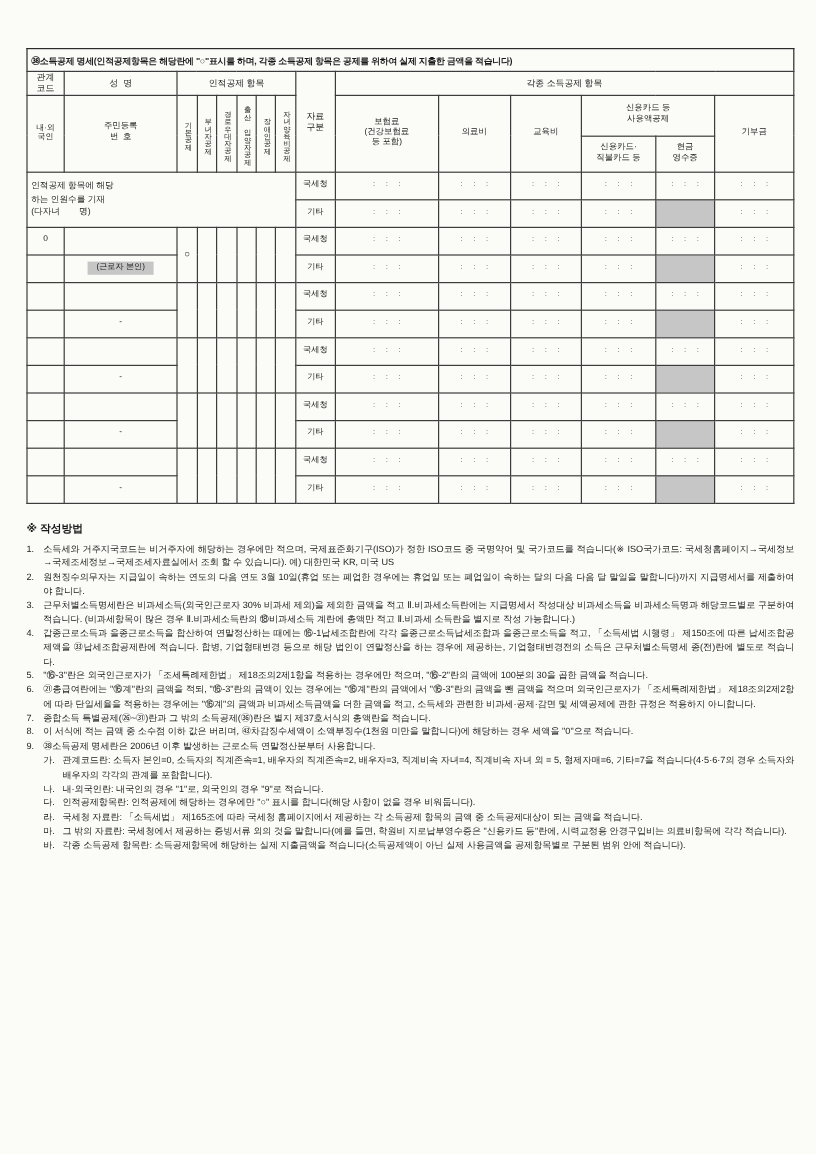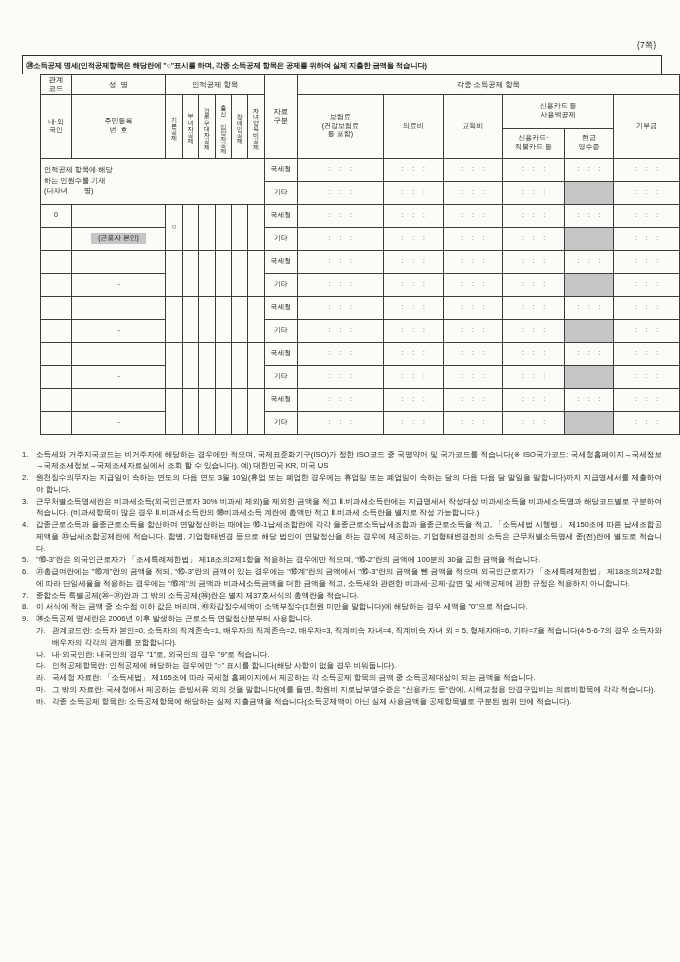--- a/index.html
+++ b/index.html
@@ -10,21 +10,21 @@
     font-family: "Liberation Sans", "DejaVu Sans", sans-serif;
     color: #1a1a1a;
   }
   .sheet { width: 680px; height: 962px; padding: 40px 18px 16px 22px; position: relative; }
   .page-label { text-align: right; font-size: 8.5px; padding-right: 6px; margin-bottom: 3px; }
   .title-bar {
     border: 1.4px solid #2a2a2a; border-bottom: none;
     font-size: 7.4px; font-weight: 700; letter-spacing: -0.2px;
     padding: 3px 3px;
   }
-  table { width: 100%; border-collapse: collapse; table-layout: fixed; border: 1.4px solid #2a2a2a; margin-left: 18px; }
+  table { width: 100%; border-collapse: collapse; table-layout: fixed; border: 1.4px solid #2a2a2a; }
   th, td {
     border: 1px solid #3c3c3c;
     font-weight: 400; font-size: 7px; line-height: 1.25;
     padding: 0 1px; text-align: center; vertical-align: middle;
     white-space: pre-line; overflow: hidden;
   }
   tr.h1 { height: 16px; }
   tr.h1 th { font-size: 7.4px; }
   tr.h2 { height: 34px; }
   tr.h3 { height: 30px; }
@@ -46,21 +46,20 @@
   .item { display: flex; font-size: 7.6px; line-height: 1.55; text-align: justify; }
   .item .num { flex: 0 0 14px; }
   .item .txt { flex: 1; }
   .item.sub { margin-left: 14px; }
   .item.sub .num { flex: 0 0 16px; }
 </style>
 </head>
 <body>
 
 <div class="sheet">
-  <div class="page-label">(7쪽)</div>
 
   <div class="title-bar">㊳소득공제 명세(인적공제항목은 해당란에 "○"표시를 하며, 각종 소득공제 항목은 공제를 위하여 실제 지출한 금액을 적습니다)</div>
 
   <table>
     <colgroup>
       <col style="width:30px">
         <col style="width:92px">
       <col style="width:16px">
         <col style="width:16px">
         <col style="width:16px">
@@ -278,20 +277,21 @@
       <td class="amt">: : :</td>
       <td class="amt">: : :</td>
       <td class="amt">: : :</td>
       <td class="amt shade"></td>
       <td class="amt">: : :</td>
     </tr>
   </tbody>
     </table>
 
   <div class="wmethod">
+    <div class="wm-title">※ 작성방법</div>
 
     <div class="item">
       <span class="num">1.</span>
       <span class="txt">소득세와 거주지국코드는 비거주자에 해당하는 경우에만 적으며, 국제표준화기구(ISO)가 정한 ISO코드 중 국명약어 및 국가코드를 적습니다(※ ISO국가코드: 국세청홈페이지→국세정보→국제조세정보→국제조세자료실에서 조회 할 수 있습니다). 예) 대한민국 KR, 미국 US</span>
     </div>
     <div class="item">
       <span class="num">2.</span>
       <span class="txt">원천징수의무자는 지급일이 속하는 연도의 다음 연도 3월 10일(휴업 또는 폐업한 경우에는 휴업일 또는 폐업일이 속하는 달의 다음 다음 달 말일을 말합니다)까지 지급명세서를 제출하여야 합니다.</span>
     </div>
     <div class="item">

